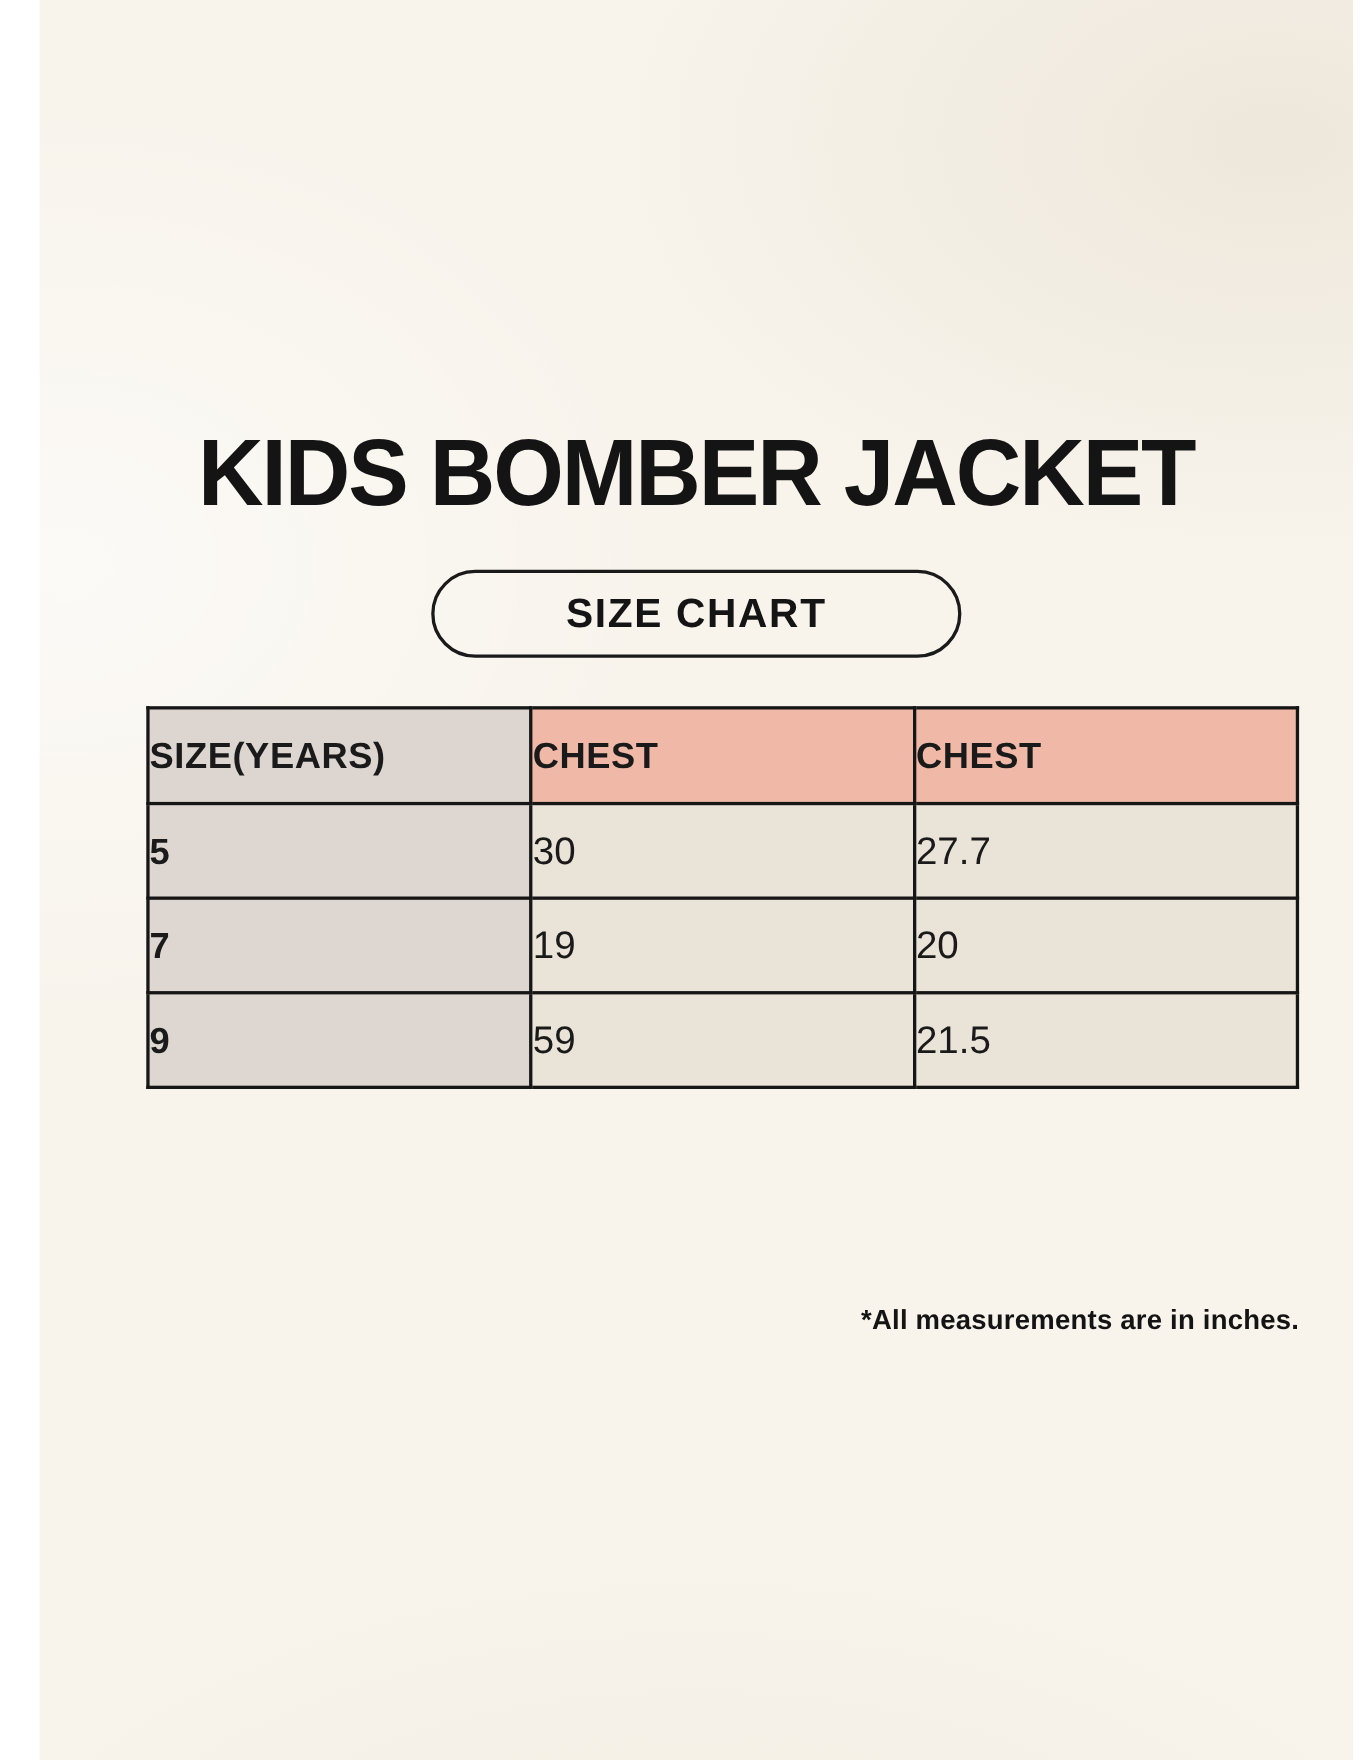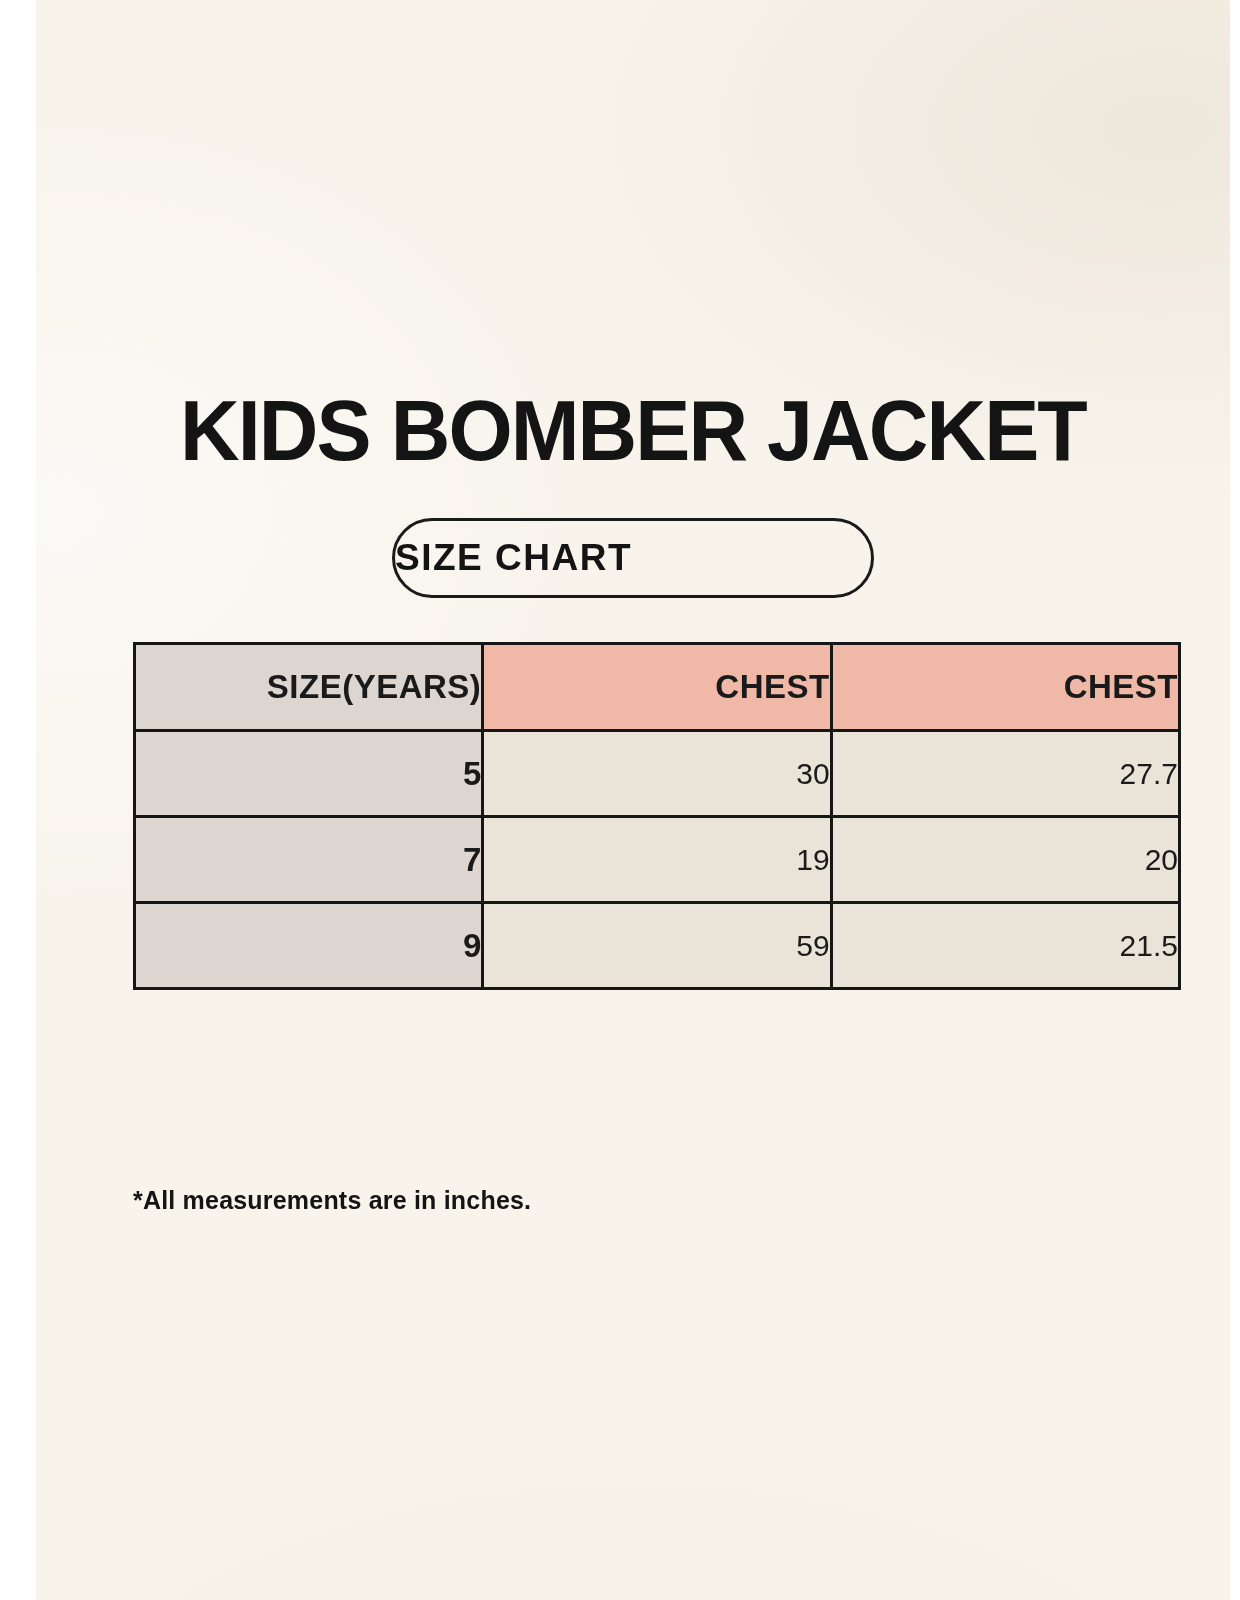--- a/index.html
+++ b/index.html
@@ -37,64 +37,65 @@
     position: absolute;
     top: 518px;
     left: 50%;
     transform: translateX(-50%);
     width: 482px;
     height: 80px;
     border: 3px solid #1a1a1a;
     border-radius: 44px;
     display: flex;
     align-items: center;
+    justify-content: center;
     font-size: 37px;
     font-weight: 600;
     letter-spacing: 1.5px;
     color: #141414;
     background: transparent;
   }
   table.size-table {
     position: absolute;
     top: 642px;
     left: 97px;
     width: 1048px;
     border-collapse: collapse;
     table-layout: fixed;
   }
   .size-table th, .size-table td {
     border: 3px solid #161616;
-    text-align: right;
+    text-align: left;
     vertical-align: middle;
     padding: 0;
   }
   .size-table thead th {
     height: 87px;
     font-size: 33px;
     font-weight: bold;
     letter-spacing: 0.5px;
   }
   .size-table thead th.col-size { background: #dcd5d0; }
   .size-table thead th.col-accent { background: #f0b9a7; }
-  .size-table tbody td { height: 86px; font-size: 30px; }
+  .size-table tbody td { height: 86px; font-size: 35px; }
   .size-table tbody td.size-cell {
     background: #ded7d1;
     font-weight: bold;
     font-size: 33px;
   }
   .size-table tbody td.value-cell {
     background: #eae3d8;
     font-weight: 400;
   }
   .footnote {
     position: absolute;
     top: 1186px;
     left: 97px;
     width: 1048px;
-    text-align: left;
+    text-align: right;
     font-size: 25px;
     font-weight: bold;
     letter-spacing: 0.2px;
     color: #141414;
   }
 </style>
 </head>
 <body>
 
 <div class="canvas">

